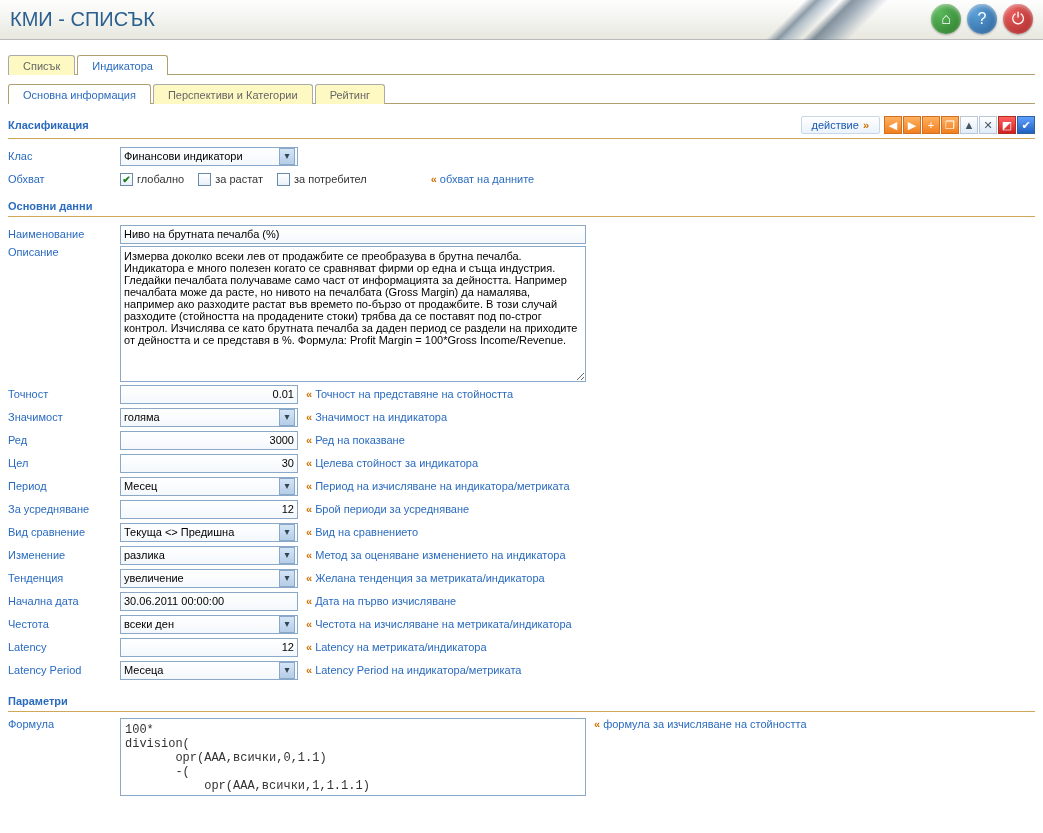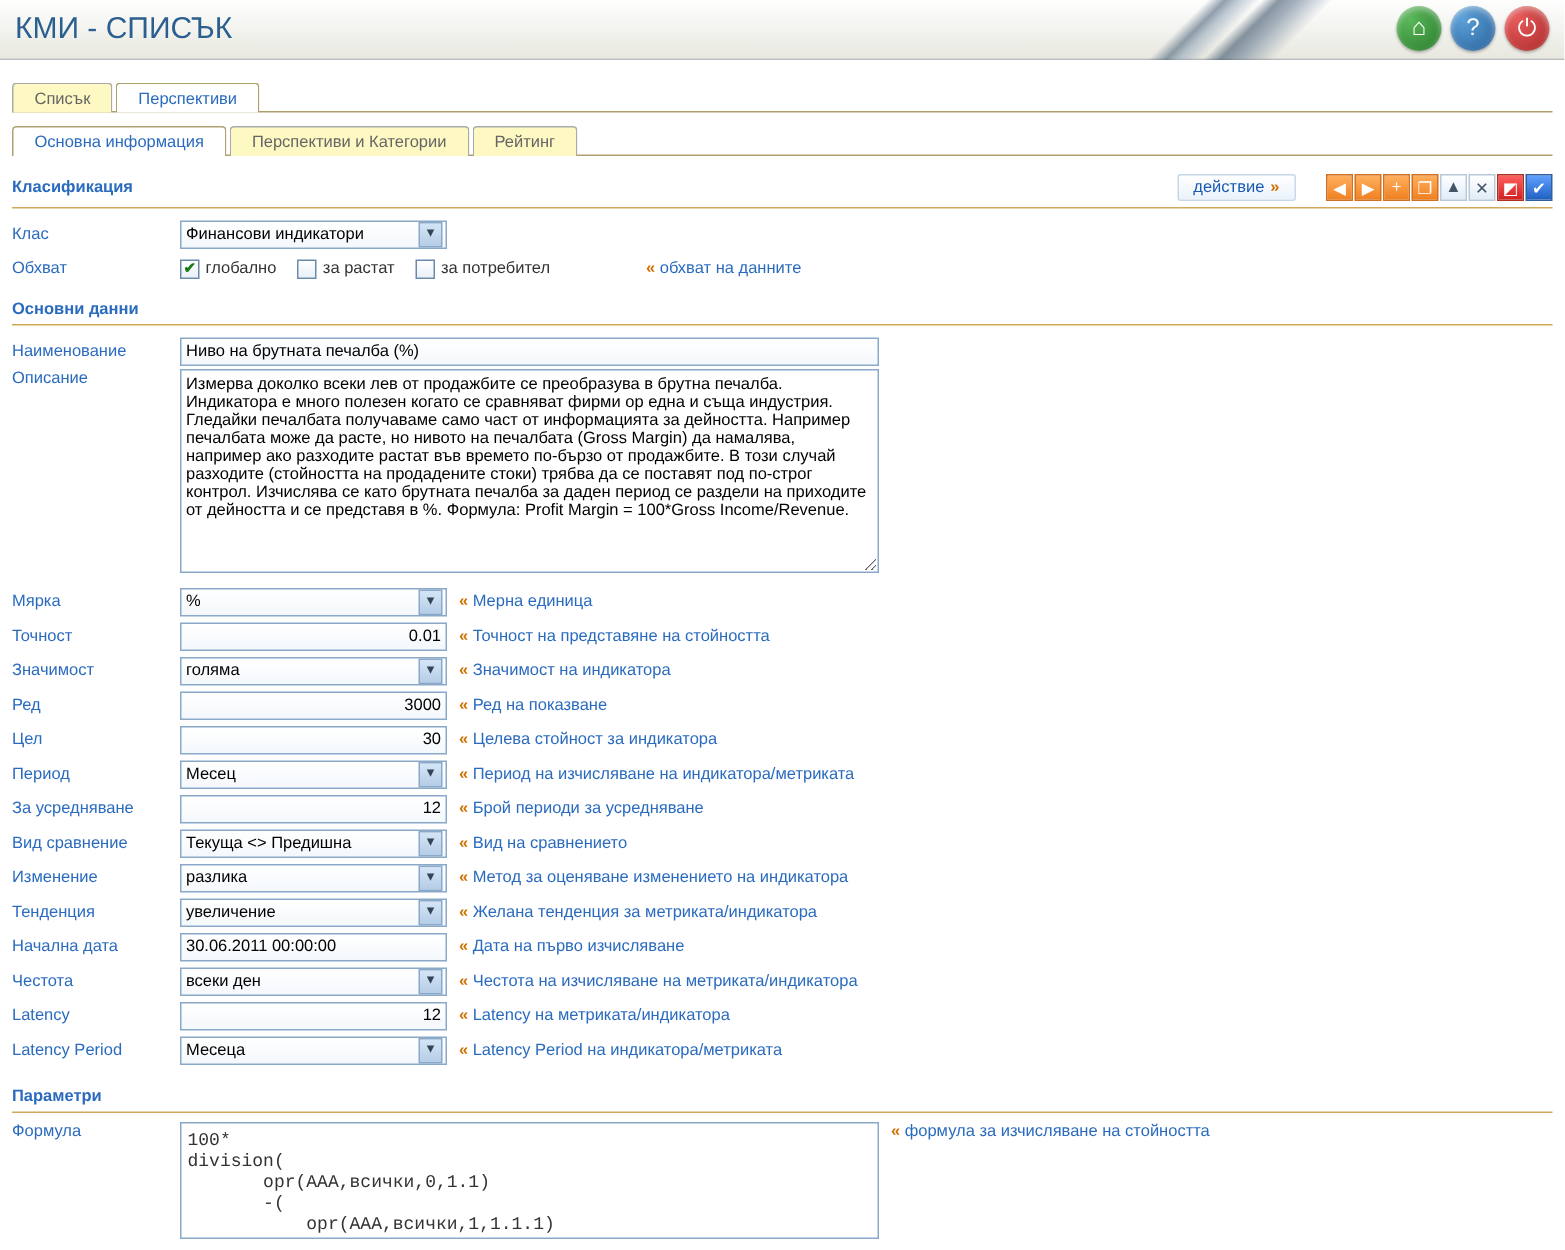--- a/index.html
+++ b/index.html
@@ -15,21 +15,21 @@
 .tabs-outer { margin: 14px 8px 0; }
 .tabrow { display: flex; border-bottom: 1px solid #b0a070; }
 .tab { padding: 4px 14px 3px; border: 1px solid #aaa; border-bottom: none; border-radius: 3px 3px 0 0; background: #fef9c3; margin-right: 2px; font-size: 11px; color: #345; cursor: pointer; position: relative; top: 1px; }
 .tab.active { color: #2a6bbf; border-color: #b0a070; background: #fff; }
 .tab.inactive { color: #666; }
 .subtabs { display: flex; border-bottom: 1px solid #b0a070; margin-top: 8px; }
 .content { padding: 6px 8px; }
 .section-head { display: flex; align-items: center; justify-content: space-between; margin: 6px 0 4px; }
 .section-title { color: #2a6bbf; font-weight: bold; font-size: 11px; }
 .section-rule { height: 1px; background: #cfa85a; margin: 2px 0 6px; }
-.action-area { display: flex; align-items: flex-end; gap: 20px; }
+.action-area { display: flex; align-items: flex-end; gap: 4px; }
 .action-btn { border: 1px solid #c8d8e8; background: linear-gradient(#fff,#eaf2fb); color: #1a5ab0; font-size: 11px; padding: 2px 10px; border-radius: 2px; cursor: pointer; }
 .action-btn .raquo { color: #d07000; margin-left: 4px; font-weight: bold; }
 .toolbar { display: flex; gap: 1px; }
 .tbtn { width: 18px; height: 18px; border: 1px solid #b8c8d8; background: linear-gradient(#fff,#e0ecf8); display: flex; align-items: center; justify-content: center; font-size: 11px; cursor: pointer; color: #456; }
 .tbtn.orange { background: linear-gradient(#ffb060,#f08020); color:#fff; border-color:#d07020; }
 .tbtn.red { background: linear-gradient(#ff6060,#d02020); color:#fff; border-color:#b03020; }
 .tbtn.blue { background: linear-gradient(#60a0ff,#2060c0); color:#fff; border-color:#3060a0; }
 .form-row { display: flex; align-items: center; min-height: 22px; margin-bottom: 1px; }
 .form-label { width: 112px; color: #2a6bbf; flex-shrink: 0; }
 .form-ctrl { flex: 0 0 auto; }
@@ -57,21 +57,21 @@
   <div class="header-icons">
     <div class="hdr-icon home">⌂</div>
     <div class="hdr-icon help">?</div>
     <div class="hdr-icon power">⏻</div>
   </div>
 </div>
 
 <div class="tabs-outer">
   <div class="tabrow">
     <div class="tab inactive">Списък</div>
-    <div class="tab active">Перспективи</div>
+    <div class="tab active">Индикатора</div>
   </div>
   <div class="subtabs">
     <div class="tab active">Основна информация</div>
     <div class="tab inactive">Перспективи и Категории</div>
     <div class="tab inactive">Рейтинг</div>
   </div>
 </div>
 
 <div class="content">
 
@@ -120,25 +120,20 @@
   <div class="form-row">
     <div class="form-label">Наименование</div>
     <input type="text" class="w466" value="Ниво на брутната печалба (%)" style="">
   </div>
 
   <div class="form-row" style="align-items:flex-start;">
     <div class="form-label">Описание</div>
     <textarea style="width: 466px; height: 136px;">Измерва доколко всеки лев от продажбите се преобразува в брутна печалба. Индикатора е много полезен когато се сравняват фирми ор една и съща индустрия. Гледайки печалбата получаваме само част от информацията за дейността. Например печалбата може да расте, но нивото на печалбата (Gross Margin) да намалява, например ако разходите растат във времето по-бързо от продажбите. В този случай разходите (стойността на продадените стоки) трябва да се поставят под по-строг контрол. Изчислява се като брутната печалба за даден период се раздели на приходите от дейността и се представя в %. Формула: Profit Margin = 100*Gross Income/Revenue.</textarea>
   </div>
 
-  <div class="form-row" style="margin-top:8px;">
-    <div class="form-label">Мярка</div>
-    <span class="sel-wrap"><select class="w178"><option>%</option></select></span>
-    <span class="hint"><span class="quo">«</span><span>Мерна единица</span></span>
-  </div>
 
   <div class="form-row">
     <div class="form-label">Точност</div>
     <input type="text" class="w178n" value="0.01" style="">
     <span class="hint"><span class="quo">«</span><span>Точност на представяне на стойността</span></span>
   </div>
 
   <div class="form-row">
     <div class="form-label">Значимост</div>
     <span class="sel-wrap"><select class="w178"><option>голяма</option></select></span>

